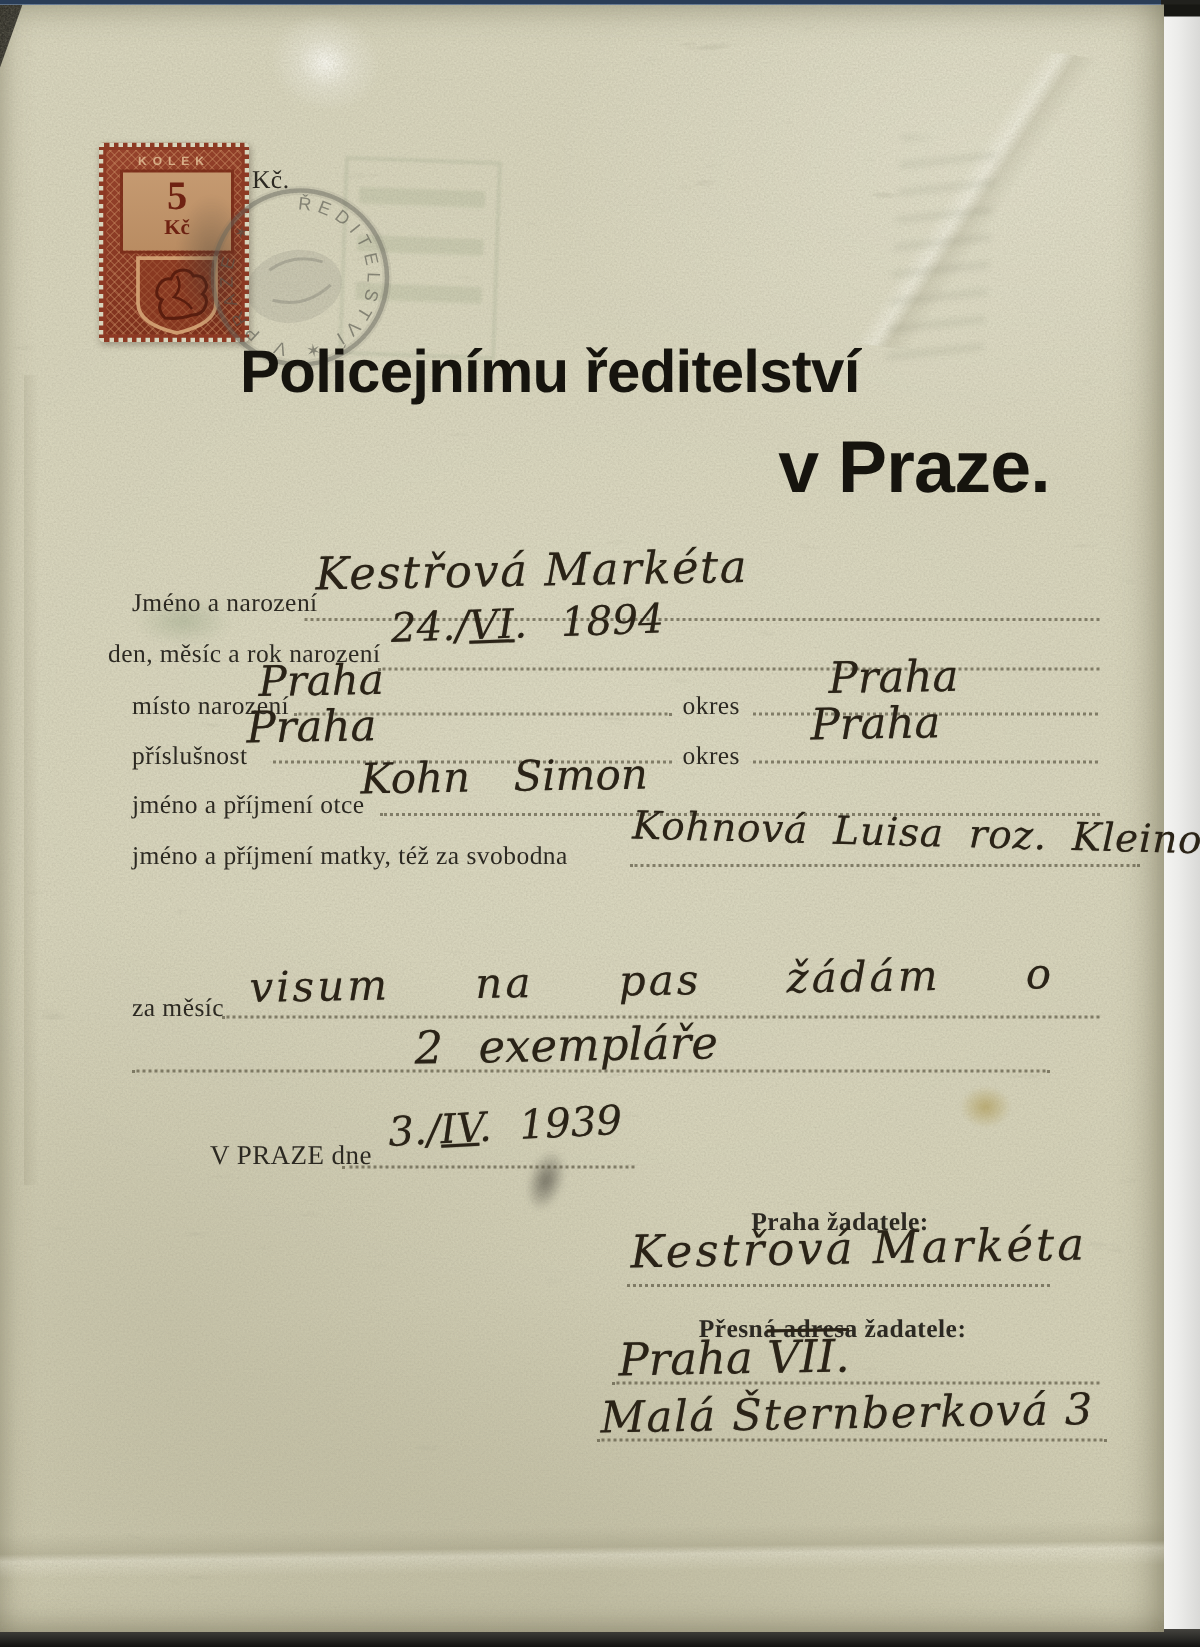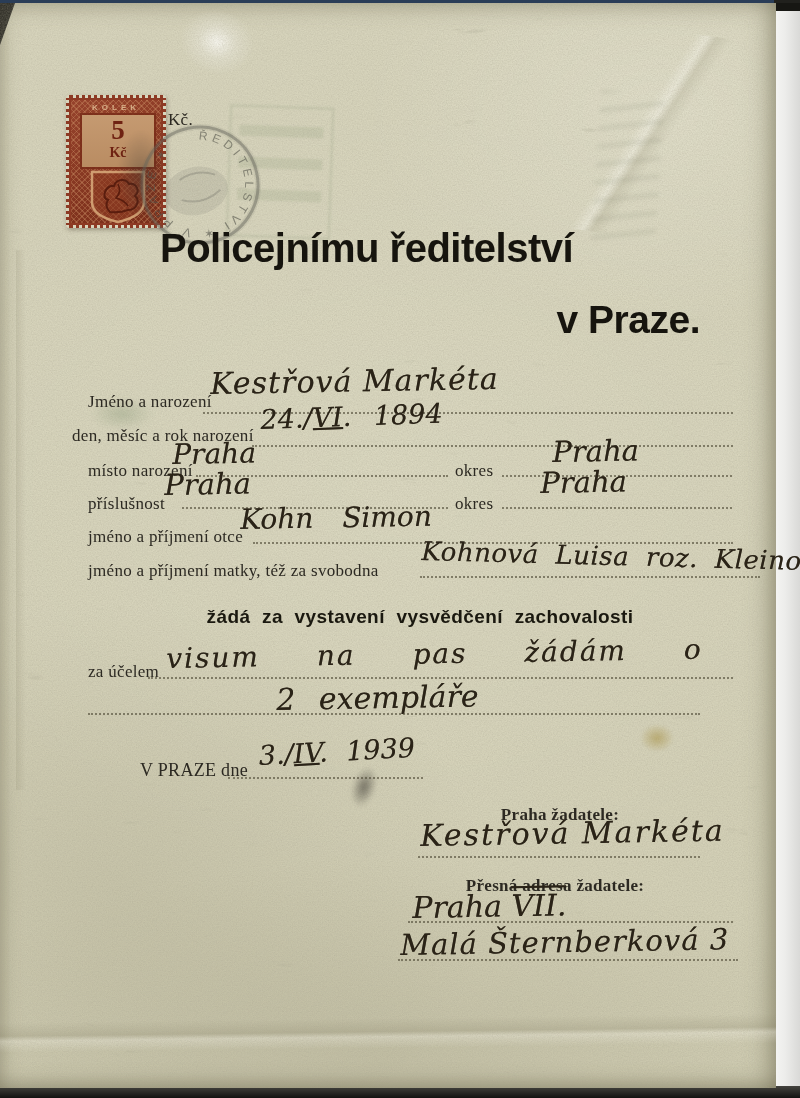--- a/index.html
+++ b/index.html
@@ -76,21 +76,21 @@
 
   .fee-suffix{left:168px;top:110px;font-size:14px;color:#3a372e;}
 
   
   .postmark{left:133px;top:118px;width:134px;height:134px;transform:rotate(-12deg);opacity:.62;}
 
   
   .title1{left:160px;top:226px;font-family:"Liberation Sans",sans-serif;font-weight:bold;
           font-size:40px;letter-spacing:-.5px;color:#16140e;}
   .title2{left:300px;top:284px;width:400px;text-align:right;font-family:"Liberation Sans",sans-serif;
-          font-weight:bold;font-size:39px;letter-spacing:-.5px;color:#16140e;margin-top:14px;}
+          font-weight:bold;font-size:49px;letter-spacing:-.5px;color:#16140e;}
   .lbl{font-size:17px;color:#2c2922;letter-spacing:.3px;white-space:nowrap;}
   .request{left:120px;top:606px;width:600px;text-align:center;font-family:"Liberation Sans",sans-serif;
            font-weight:bold;font-size:19px;word-spacing:6px;letter-spacing:.4px;color:#1a180f;}
   .center-lbl{text-align:center;font-weight:600;}
 
   
   .dot{border-bottom:2px dotted rgba(78,72,54,.62);height:0;}
 
   
   .hw{font-family:"DejaVu Serif",serif;font-style:italic;color:#2a2317;white-space:nowrap;
@@ -193,23 +193,22 @@
   <div class="abs dot" style="left:502px;top:507px;width:230px"></div>
 
   <div class="abs lbl" style="left:88px;top:527px">jméno a příjmení otce</div>
   <div class="abs hw" style="left:240px;top:503px;font-size:28px;word-spacing:20px;transform:rotate(-1deg)">Kohn Simon</div>
   <div class="abs dot" style="left:253px;top:542px;width:480px"></div>
 
   <div class="abs lbl" style="left:88px;top:561px">jméno a příjmení matky, též za svobodna</div>
   <div class="abs hw" style="left:422px;top:536px;font-size:26px;letter-spacing:.5px;word-spacing:8px;transform:rotate(1.5deg)">Kohnová Luisa roz. Kleinová</div>
   <div class="abs dot" style="left:420px;top:576px;width:340px"></div>
 
-  <div class="abs request">žádá za vystavení vysvědčení zachovalosti</div>
-
-  <div class="abs lbl" style="left:88px;top:662px">za účelem</div>
+
+  <div class="abs lbl" style="left:88px;top:662px">za měsíc</div>
   <div class="abs hw" style="left:166px;top:642px;font-size:28px;word-spacing:46px;letter-spacing:2px;transform:rotate(-1deg)">visum na pas žádám o</div>
   <div class="abs dot" style="left:148px;top:677px;width:585px"></div>
   <div class="abs hw" style="left:276px;top:682px;font-size:30px;word-spacing:14px;transform:rotate(-1deg)">2 exempláře</div>
   <div class="abs dot" style="left:88px;top:713px;width:612px"></div>
 
   <div class="abs stain"></div>
   <div class="abs ink-smudge"></div>
 
   <div class="abs lbl" style="left:140px;top:760px;font-size:18px">V PRAZE dne</div>
   <div class="abs hw" style="left:258px;top:740px;font-size:27px;word-spacing:10px;transform:rotate(-3deg)"><span>3./</span><span class="unl">IV</span><span>. 1939</span></div>

